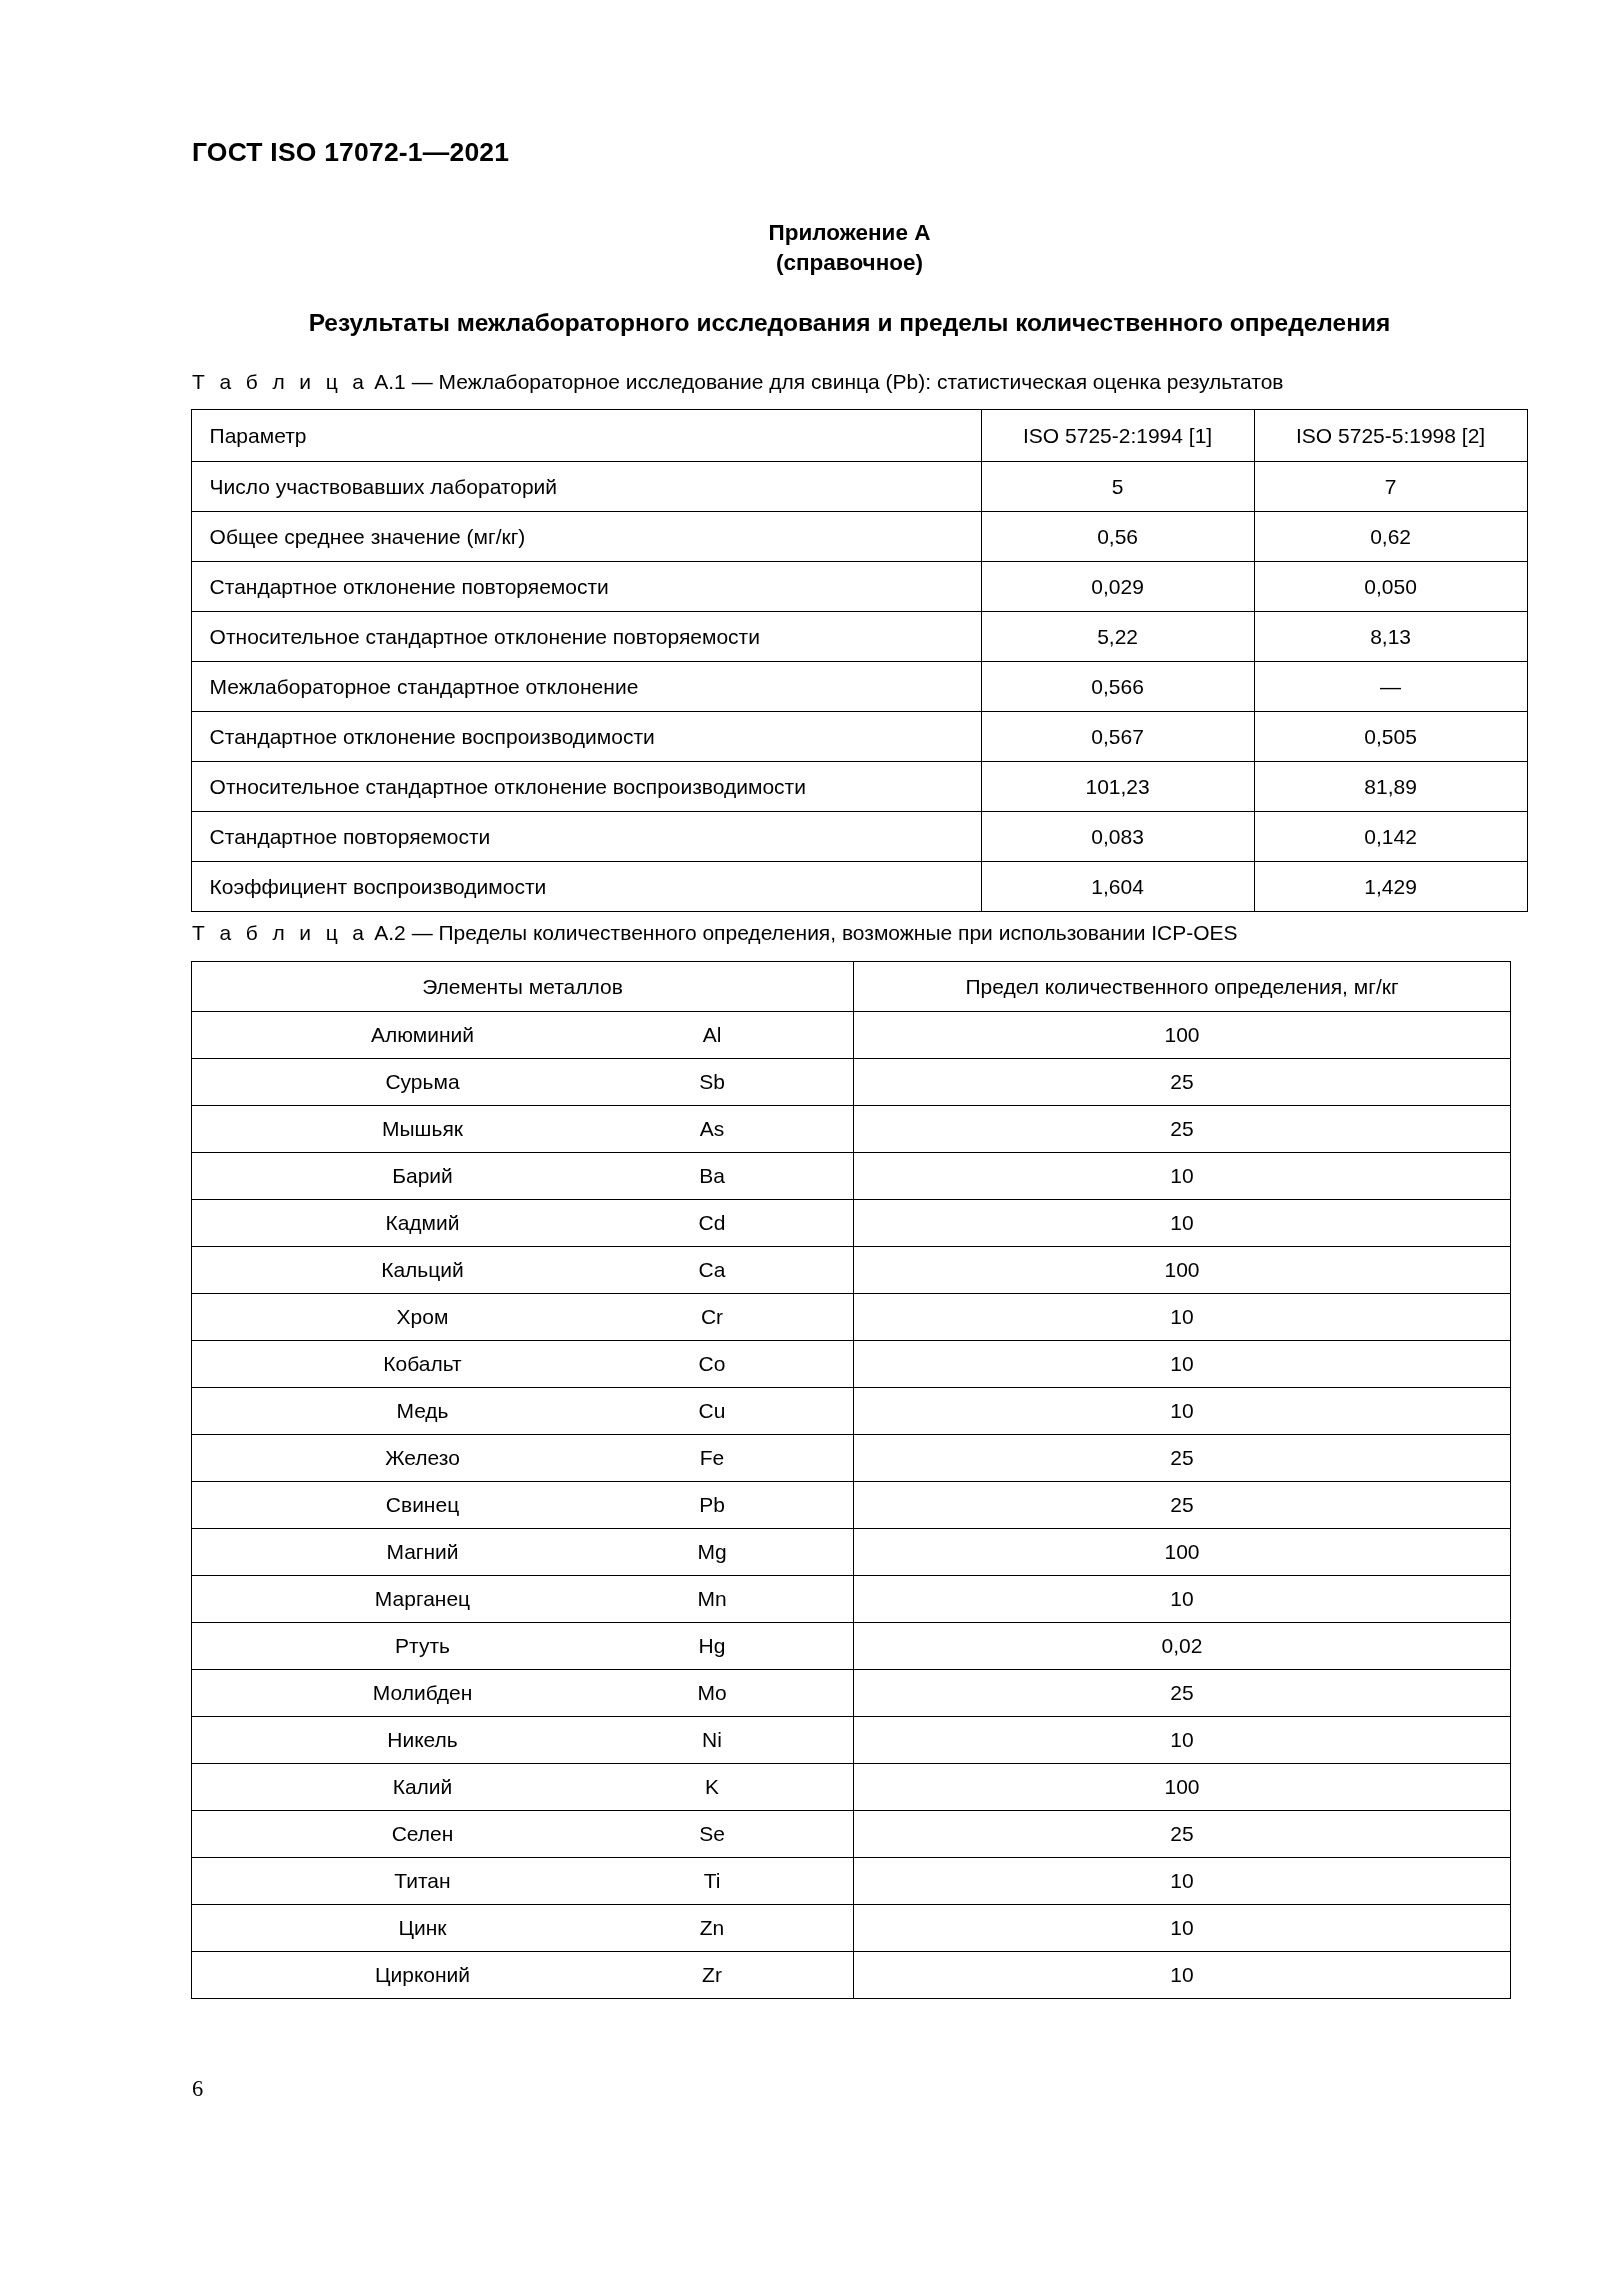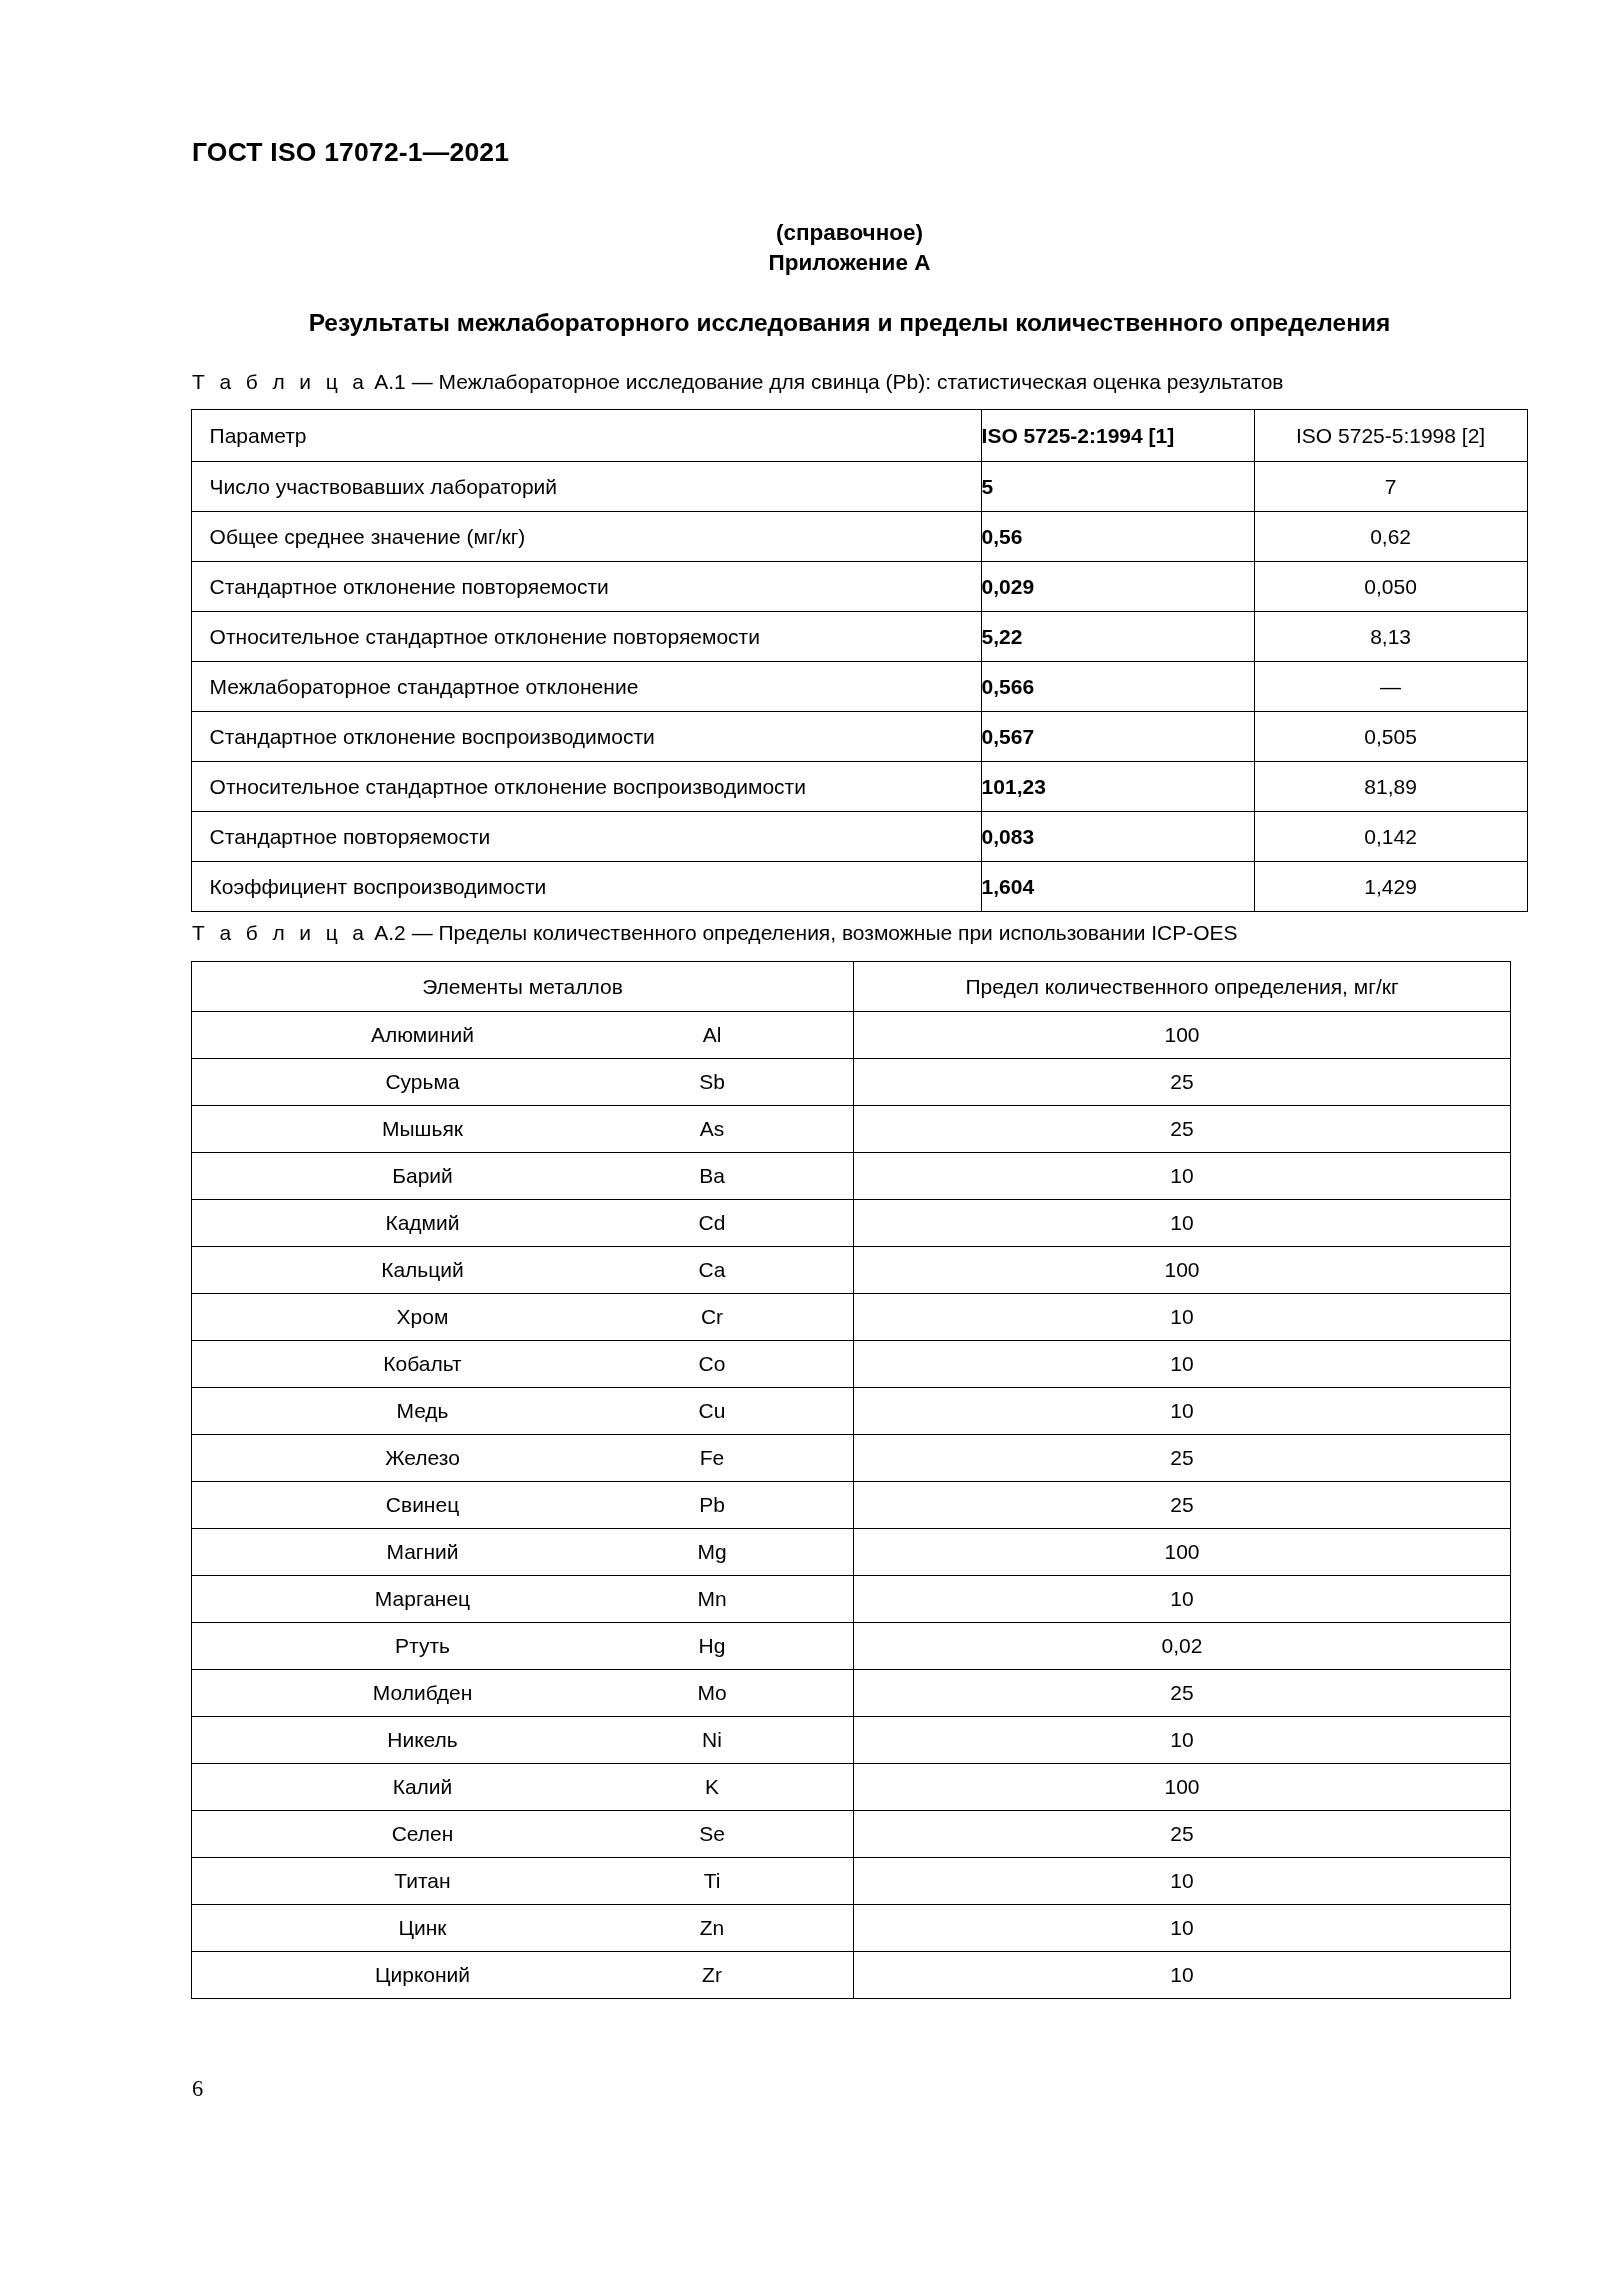--- a/index.html
+++ b/index.html
@@ -83,21 +83,21 @@
     background: #ffffff;
   }
 
   
   #table-a1 {
     left: 191px;
     top: 409px;
     width: 1316px;
   }
   #table-a1 .c-param { width: 771px; text-align: left; padding-left: 17.6px; }
-  #table-a1 .c-v1 { width: 272px; text-align: left; font-weight: bold; }
+  #table-a1 .c-v1 { width: 272px; text-align: center; }
   #table-a1 .c-v2 { width: 272px; text-align: center; }
   #table-a1 thead td { text-align: center; height: 51px; padding-left: 0; }
   #table-a1 tbody td { height: 49px; }
 
   
   #table-a2 {
     left: 191px;
     top: 961px;
     width: 1316px;
   }
@@ -136,22 +136,22 @@
   }
 </style>
 </head>
 <body>
 
 <div class="page">
 
   <div class="doc-header">ГОСТ ISO 17072-1—2021</div>
 
   <div class="annex-block">
+    <div>Приложение А</div>
     <div>(справочное)</div>
-    <div>Приложение А</div>
   </div>
 
   <div class="annex-title">Результаты межлабораторного исследования и пределы количественного определения</div>
 
   <div class="table-caption cap-a1">
     <span class="cap-word">Т а б л и ц а</span>
     <span>А.1 — Межлабораторное исследование для свинца (Pb): статистическая оценка результатов</span>
   </div>
 
   <table id="table-a1" class="doc-table">

